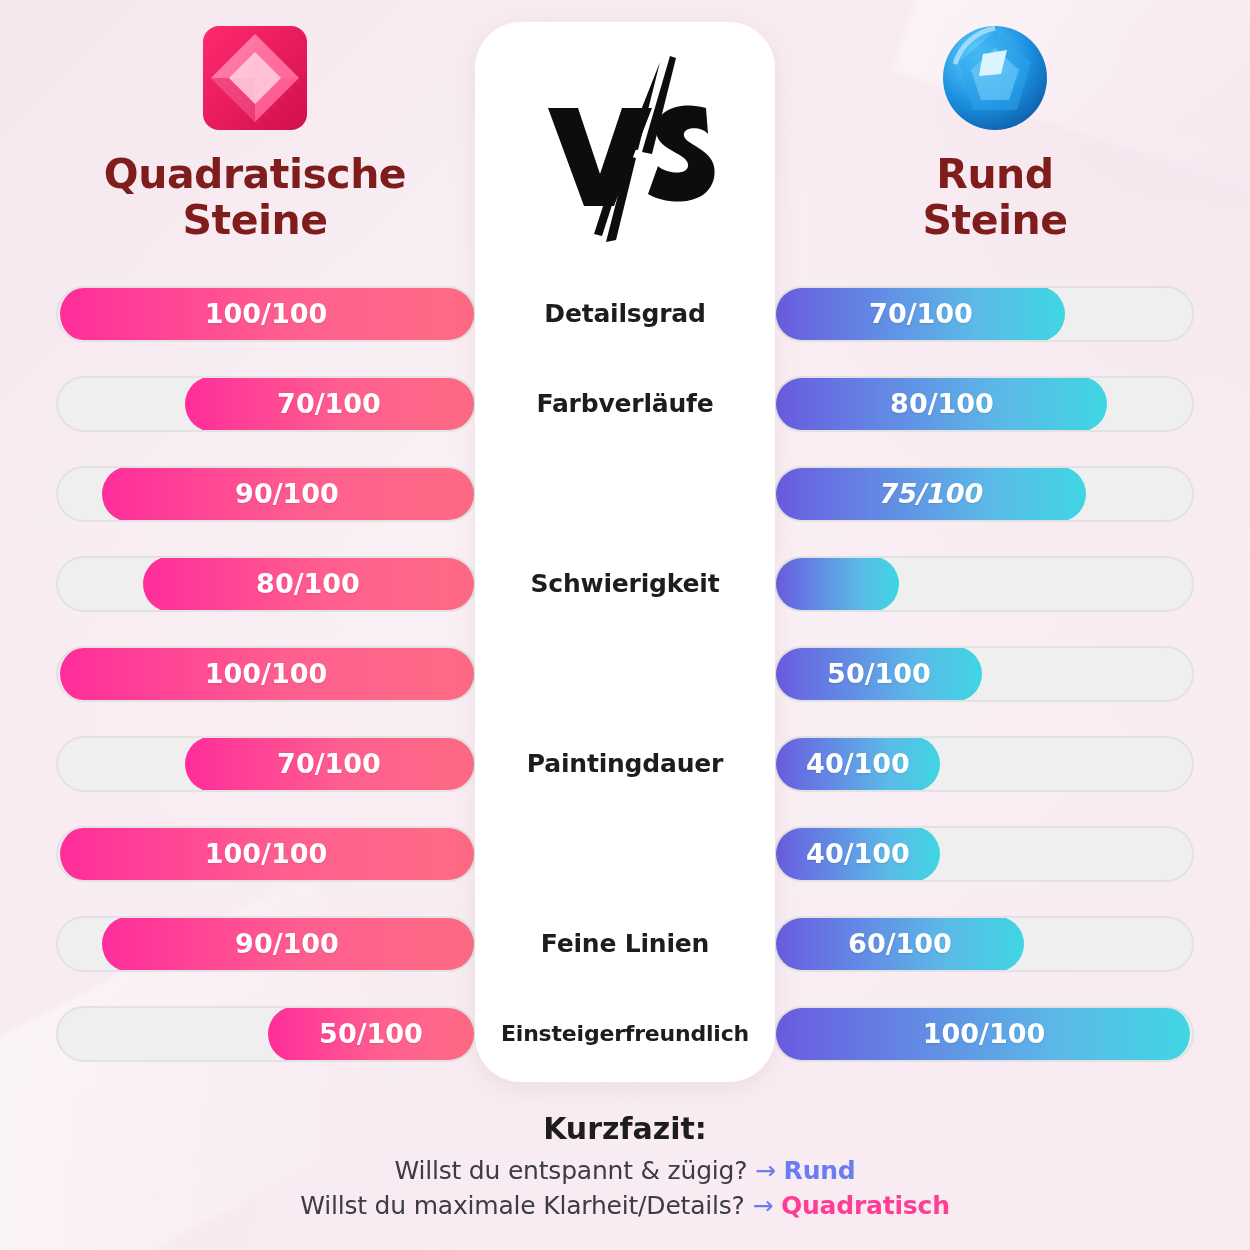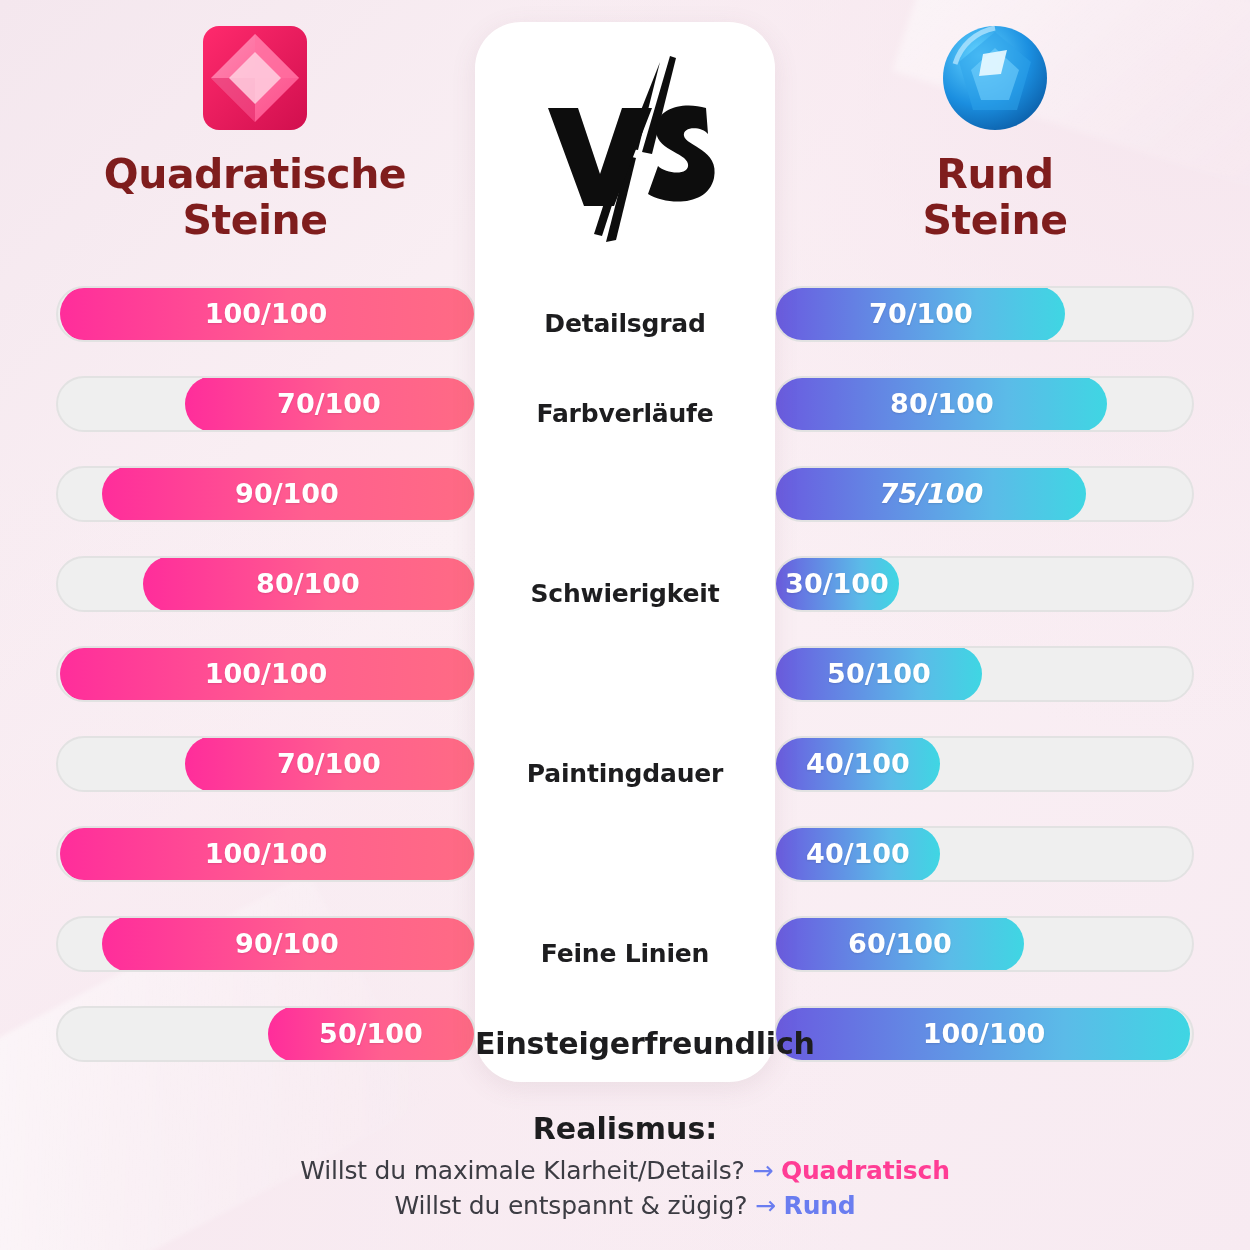--- a/index.html
+++ b/index.html
@@ -134,33 +134,33 @@
     font-size: 27px;
     font-weight: 600;
     color: #ffffff;
     text-shadow: 0 1px 2px rgba(0,0,0,0.12);
     white-space: nowrap;
     pointer-events: none;
   }
 
   .row-label {
     position: absolute;
-    top: 28px;
+    top: 18px;
     left: 475px;
     width: 300px;
     height: 56px;
     line-height: 56px;
     text-align: center;
     font-size: 25px;
     font-weight: 600;
     color: #1d1d1f;
     z-index: 6;
     letter-spacing: -0.2px;
   }
-  .row-label.small { font-size: 30px; }
+  .row-label.small { font-size: 22px; }
 
   
   .footer {
     position: absolute;
     left: 0; right: 0;
     bottom: 24px;
     text-align: center;
   }
   .footer-title {
     font-size: 30px;
@@ -287,21 +287,20 @@
 
   <div class="row">
     <div class="bar-track left">
       <div class="bar-fill" style="width:80%"></div>
     </div>
     <div class="bar-value" style="left:140px; width:336px; text-align:center;">80/100</div>
     <div class="row-label">Schwierigkeit</div>
     <div class="bar-track right">
       <div class="bar-fill" style="width:30%"></div>
     </div>
-    <div class="bar-value" style="right:350px; width:126px; text-align:center;">30/100</div>
   </div>
 
   <div class="row">
     <div class="bar-track left">
       <div class="bar-fill" style="width:100%"></div>
     </div>
     <div class="bar-value" style="left:56px; width:420px; text-align:center;">100/100</div>
     <div class="bar-track right">
       <div class="bar-fill" style="width:50%"></div>
     </div>
@@ -351,24 +350,24 @@
     <div class="row-label small">Einsteigerfreundlich</div>
     <div class="bar-track right">
       <div class="bar-fill" style="width:100%"></div>
     </div>
     <div class="bar-value" style="right:56px; width:420px; text-align:center;">100/100</div>
   </div>
 
 </div>
 
 <div class="footer">
-  <div class="footer-title">Realismus:</div>
+  <div class="footer-title">Kurzfazit:</div>
+  <div class="footer-line">
+    <span>Willst du entspannt &amp; zügig?</span>
+    <span class="arrow">→</span>
+    <span class="accent-round">Rund</span>
+  </div>
   <div class="footer-line">
     <span>Willst du maximale Klarheit/Details?</span>
     <span class="arrow">→</span>
     <span class="accent-square">Quadratisch</span>
   </div>
-  <div class="footer-line">
-    <span>Willst du entspannt &amp; zügig?</span>
-    <span class="arrow">→</span>
-    <span class="accent-round">Rund</span>
-  </div>
 </div>
 
 </body></html>

